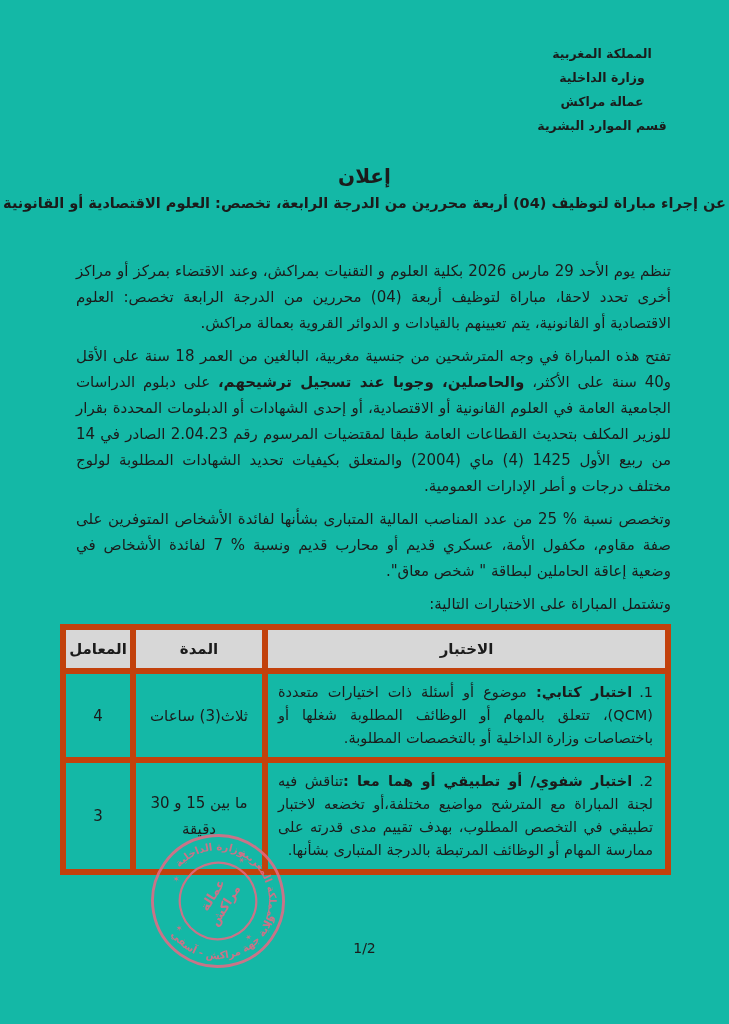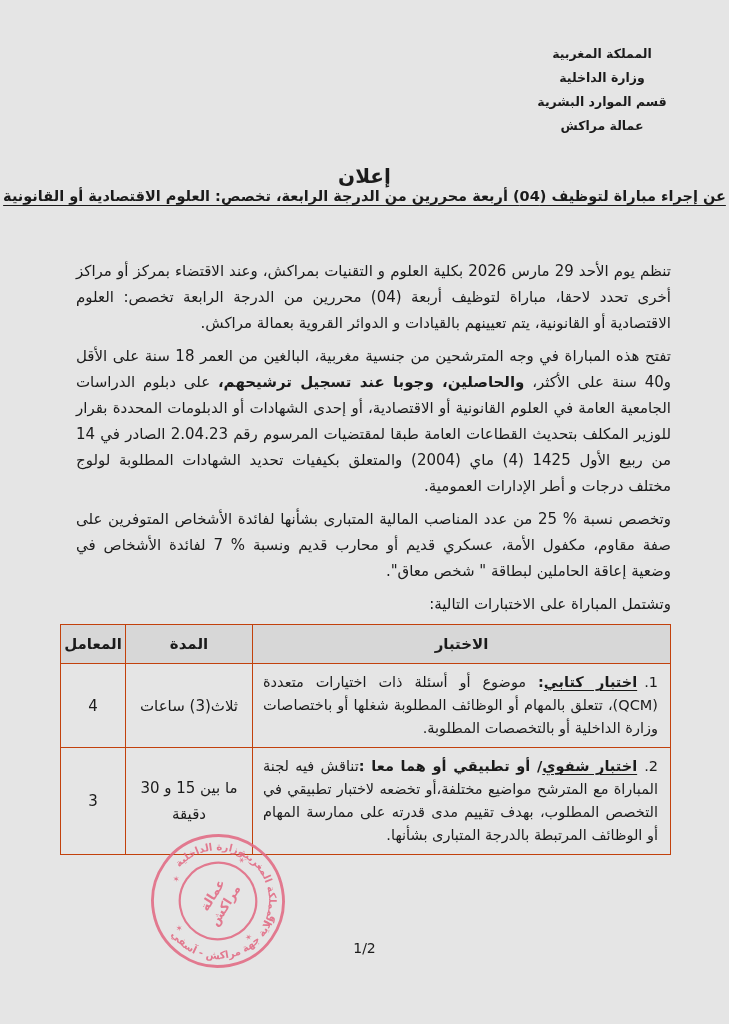--- a/index.html
+++ b/index.html
@@ -1,62 +1,62 @@
 <!DOCTYPE html>
 <html lang="ar"><head>
 <meta charset="utf-8">
 <style>
   html,body{margin:0;padding:0;background:#9a9a9a;}
   .page{
     position:relative;
     width:729px;height:1024px;
     margin:0 auto;
-    background:#e5e5e5;
+    background:#14b8a6;
     font-family:"DejaVu Sans",sans-serif;
     color:#1b1b1b;
     direction:rtl;
     overflow:hidden;
   }
   
   .letterhead{
     position:absolute;top:42px;right:52px;width:150px;
     text-align:center;font-weight:bold;font-size:12.5px;line-height:24px;
   }
   .letterhead div{white-space:nowrap;}
   
   .title-block{position:absolute;top:164px;left:0;width:100%;text-align:center;}
   .title-main{font-size:20px;font-weight:bold;}
   .title-sub{
-    font-size:14.5px;font-weight:bold;
-    text-decoration:underline;text-underline-offset:4px;
+    margin-top:7px;font-size:14.5px;font-weight:bold;
+    text-underline-offset:4px;
   }
   
   .body-text{
     position:absolute;top:258px;right:58px;left:60px;
     font-size:15px;line-height:26px;text-align:justify;
   }
   .body-text p{margin:0 0 7px 16px;}
   .bold{font-weight:bold;}
   .intro-line{margin-bottom:3px;}
   
   table.exam{
     width:100%;border-collapse:collapse;margin-top:5px;
     border:1.6px solid #2b2b2b;
   }
-  table.exam th,table.exam td{border:1px solid #c2410c;vertical-align:middle;}
+  table.exam th,table.exam td{border:6px solid #c2410c;vertical-align:middle;}
   table.exam th{
     background:#d7d7d7;font-size:15px;font-weight:bold;
     height:36px;text-align:center;
   }
   td.test-cell{
     font-size:14.5px;line-height:23px;text-align:justify;
     padding:7px 12px 7px 10px;
   }
   td.test-cell .t-num{margin-left:7px;}
-  td.test-cell .t-title{font-weight:bold;text-decoration:underline;text-underline-offset:3px;}
+  td.test-cell .t-title{font-weight:bold;text-underline-offset:3px;}
   td.test-cell .t-bold{font-weight:bold;}
   td.dur-cell{width:106px;text-align:center;font-size:15px;line-height:26px;padding:12px 10px;}
   td.coef-cell{width:62px;text-align:center;font-size:15px;}
   .closing{margin-top:18px;text-align:right;}
   
   .stamp{
     position:absolute;left:133px;top:816px;width:170px;height:170px;
     transform:rotate(-10deg);opacity:.88;
   }
   .stamp .ring-outer{fill:none;stroke:#e26b84;stroke-width:3.4;}
@@ -71,22 +71,22 @@
   }
 </style>
 </head>
 <body>
 
 <div class="page">
 
   <div class="letterhead">
     <div>المملكة المغربية</div>
     <div>وزارة الداخلية</div>
+    <div>عمالة مراكش</div>
     <div>قسم الموارد البشرية</div>
-    <div>عمالة مراكش</div>
   </div>
 
   <div class="title-block">
     <div class="title-main">إعلان</div>
     <div class="title-sub">عن إجراء مباراة لتوظيف  (04) أربعة محررين  من الدرجة الرابعة، تخصص:  العلوم الاقتصادية أو القانونية</div>
   </div>
 
   <div class="body-text">
     <p>تنظم يوم الأحد 29 مارس 2026 بكلية العلوم و التقنيات بمراكش، وعند الاقتضاء بمركز أو مراكز أخرى تحدد لاحقا، مباراة لتوظيف أربعة (04) محررين من الدرجة الرابعة تخصص: العلوم الاقتصادية أو القانونية، يتم تعيينهم بالقيادات و الدوائر القروية بعمالة مراكش.</p>
     <p><span>تفتح هذه المباراة في وجه المترشحين من جنسية مغربية، البالغين من العمر 18 سنة على الأقل و40 سنة على الأكثر، </span><span class="bold">والحاصلين، وجوبا عند تسجيل ترشيحهم،</span><span> على دبلوم الدراسات الجامعية العامة في العلوم القانونية أو الاقتصادية، أو إحدى الشهادات أو الدبلومات المحددة بقرار للوزير المكلف بتحديث القطاعات العامة طبقا لمقتضيات المرسوم رقم 2.04.23 الصادر في 14 من ربيع الأول 1425 (4) ماي (2004) والمتعلق بكيفيات تحديد الشهادات المطلوبة لولوج مختلف درجات و أطر الإدارات العمومية.</span></p>

